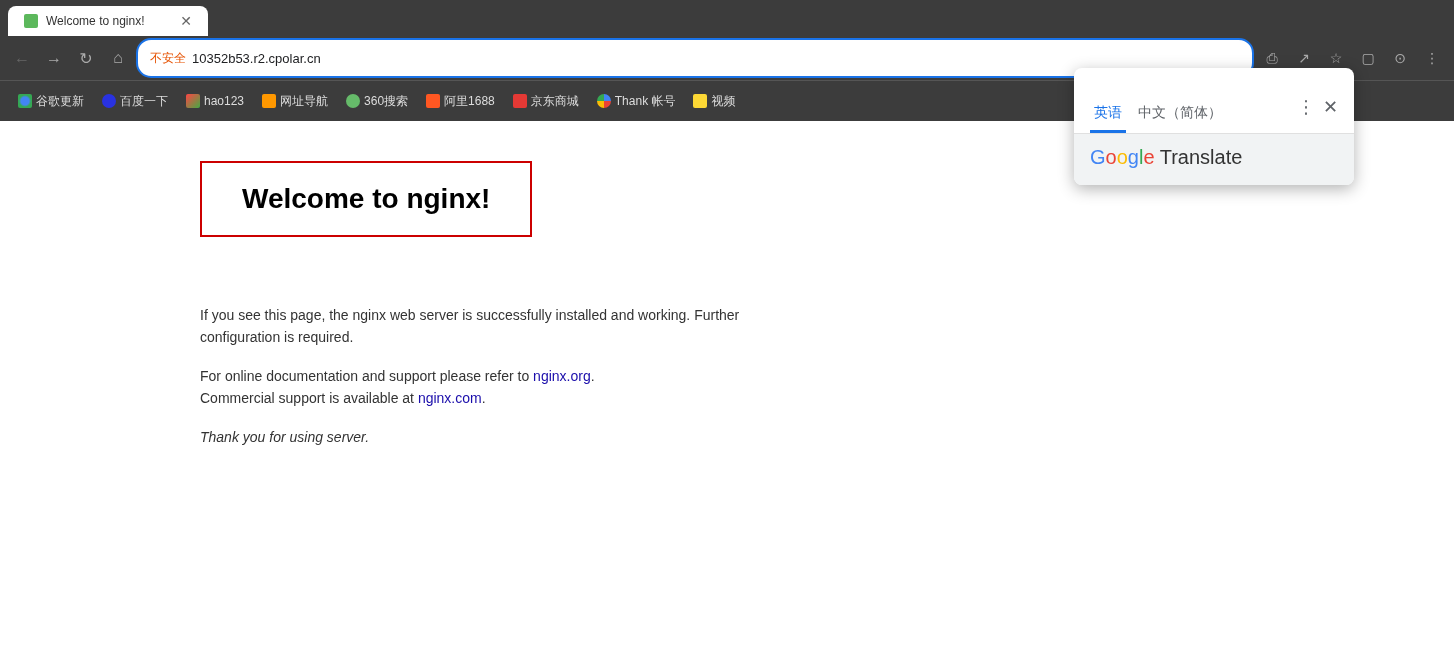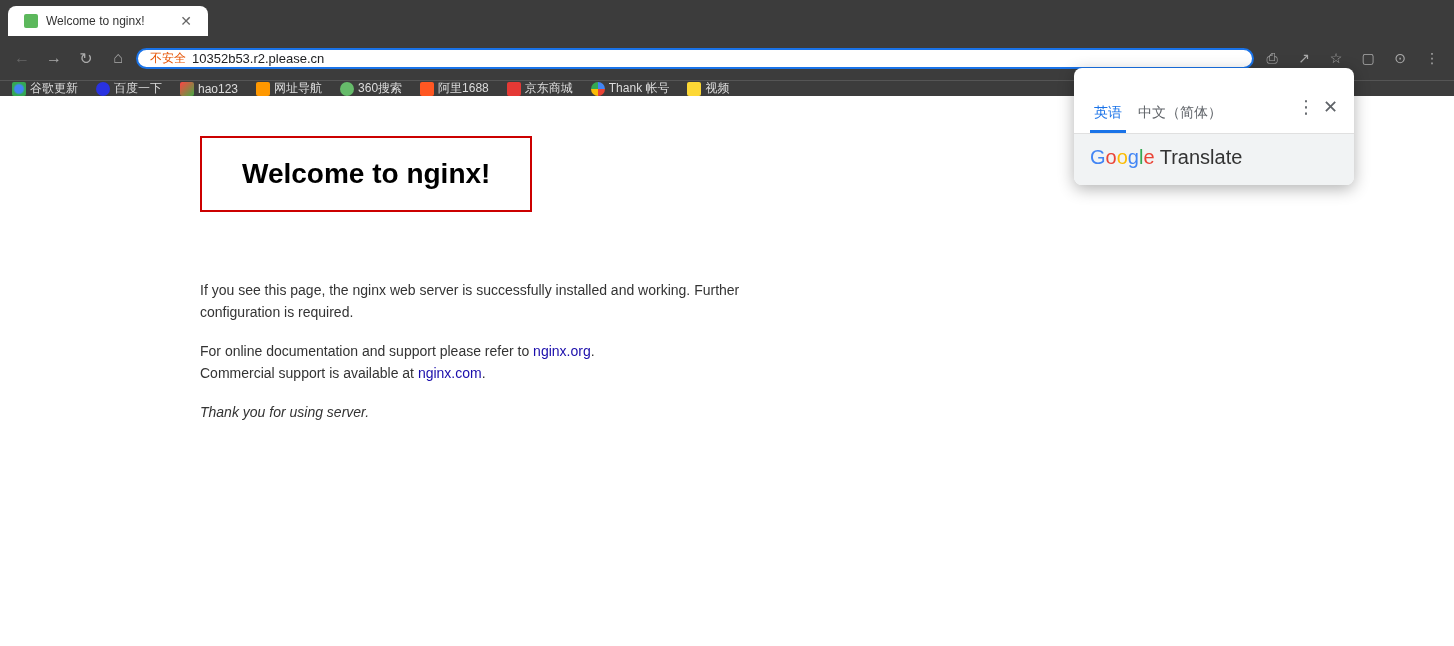--- a/index.html
+++ b/index.html
@@ -40,21 +40,21 @@
       color: #aaa;
       font-size: 16px;
       cursor: pointer;
       display: flex; align-items: center; justify-content: center;
       border-radius: 50%;
     }
     .nav-btn.disabled { color: #666; cursor: default; }
 
     .address-bar {
       flex: 1;
-      height: 21px;
+      height: 40px;
       background: #fff;
       border: 2px solid #1a73e8;
       border-radius: 15px;
       display: flex;
       align-items: center;
       padding: 0 12px;
       font-size: 13px;
       color: #333;
       gap: 6px;
     }
@@ -70,22 +70,22 @@
       cursor: pointer;
       display: flex; align-items: center; justify-content: center;
       border-radius: 50%;
     }
 
     
     .bookmarks-bar {
       background: #3c3c3c;
       display: flex;
       align-items: center;
-      padding: 2px 4px;
-      height: 16px;
+      padding: 2px 10px;
+      height: 41px;
       gap: 2px;
       border-top: 1px solid #555;
     }
     .bookmark-item {
       display: flex; align-items: center; gap: 4px;
       padding: 4px 8px;
       border-radius: 4px;
       cursor: pointer;
       color: #ddd;
       font-size: 12px;
@@ -194,21 +194,21 @@
   </div>
 
   <div class="nav-bar">
     <button class="nav-btn disabled">←</button>
     <button class="nav-btn">→</button>
     <button class="nav-btn">↻</button>
     <button class="nav-btn">⌂</button>
 
     <div class="address-bar">
       <span class="address-warning">不安全</span>
-      <span class="address-text">10352b53.r2.please.cn</span>
+      <span class="address-text">10352b53.r2.cpolar.cn</span>
     </div>
 
     <div class="nav-actions">
       <button class="nav-action-btn">⎙</button>
       <button class="nav-action-btn">↗</button>
       <button class="nav-action-btn">☆</button>
       <button class="nav-action-btn">▢</button>
       <button class="nav-action-btn">⊙</button>
       <button class="nav-action-btn">⋮</button>
     </div>

